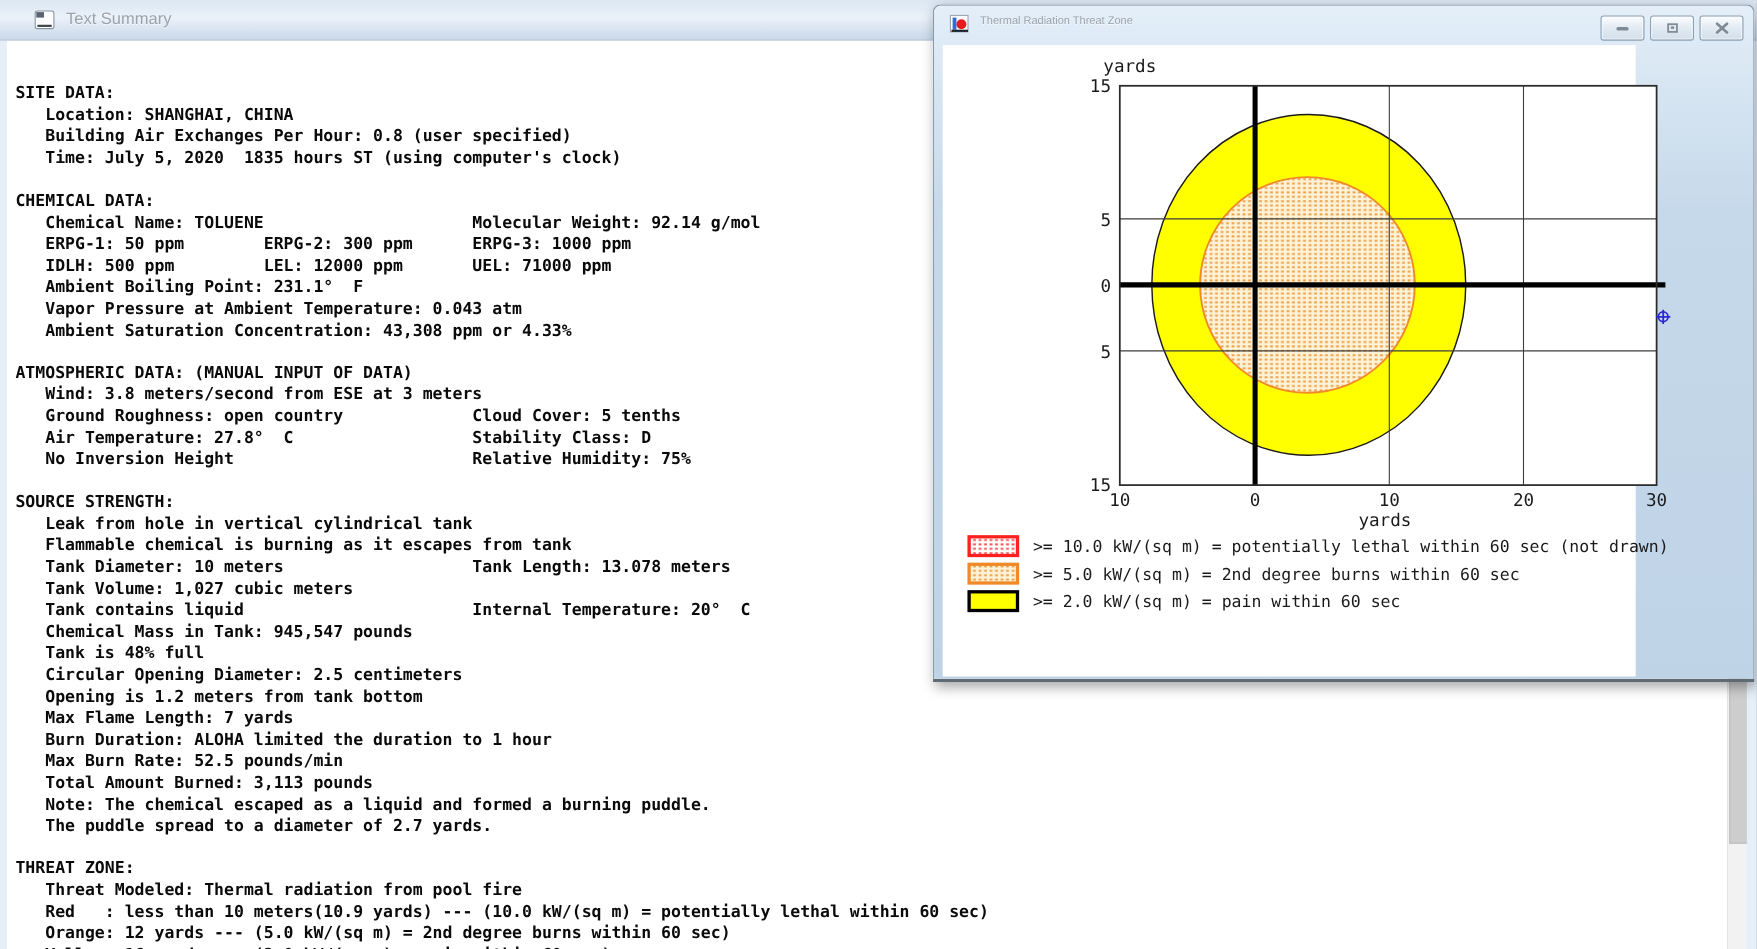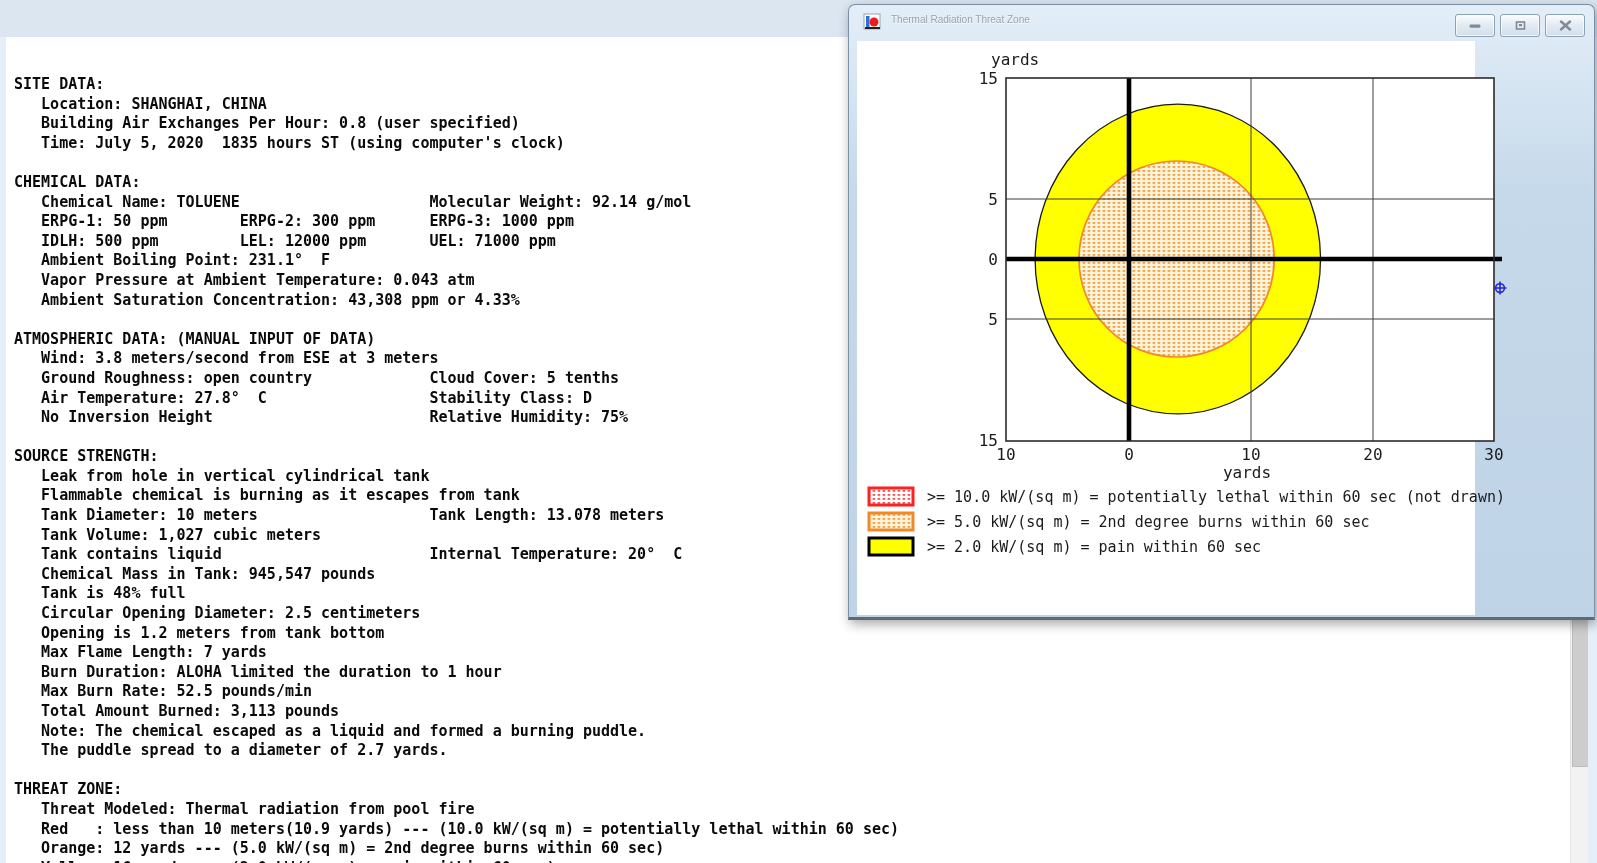--- a/index.html
+++ b/index.html
@@ -32,30 +32,38 @@
     border-radius:7px 7px 0 0;box-shadow:2px 4px 12px rgba(0,0,0,.35);box-sizing:border-box;}
   .tz-titlebar{position:absolute;left:0;top:0;right:0;height:35px;}
   .tz-icon{position:absolute;left:14px;top:8px;width:19px;height:19px;}
   .tz-title{position:absolute;left:42px;top:9px;font-size:10px;color:#9aa2ab;
     text-shadow:0 1px 0 rgba(255,255,255,.8);}
   .winbtns{position:absolute;top:9px;right:9px;display:flex;gap:5px;}
   .wbtn{width:38px;height:21px;border:1px solid #8ba1b4;border-radius:3px;
     background:linear-gradient(#fbfdfe,#e4ecf3 45%,#d2deea);
     box-shadow:inset 0 0 0 1px rgba(255,255,255,.75);
     display:flex;align-items:center;justify-content:center;cursor:pointer;}
-  .tz-body{position:absolute;left:8px;top:36px;width:618px;height:574px;background:#ffffff;}
+  .tz-body{position:absolute;left:8px;top:36px;width:618px;height:574px;background:#ffffff;padding-left:12px;}
 
   .chart-font{font-family:"DejaVu Sans Mono","Liberation Mono",monospace;}
 </style>
 </head>
 <body>
 
 <div class="stage">
 
   <div class="ts">
+    <div class="ts-titlebar">
+      <svg class="ts-icon" viewBox="0 0 20 19">
+        <rect x="1" y="1" width="17" height="16" rx="2" fill="#fdfdfd" stroke="#8a94a0"></rect>
+        <rect x="2" y="2" width="7" height="5" fill="#5a646e"></rect>
+        <rect x="3" y="13.5" width="13" height="2" fill="#3c444c"></rect>
+      </svg>
+      <span class="ts-title">Text Summary</span>
+    </div>
     <div class="ts-body">
       <pre class="summary">SITE DATA:
    Location: SHANGHAI, CHINA
    Building Air Exchanges Per Hour: 0.8 (user specified)
    Time: July 5, 2020  1835 hours ST (using computer's clock)
 
 CHEMICAL DATA:
    Chemical Name: TOLUENE                     Molecular Weight: 92.14 g/mol
    ERPG-1: 50 ppm        ERPG-2: 300 ppm      ERPG-3: 1000 ppm
    IDLH: 500 ppm         LEL: 12000 ppm       UEL: 71000 ppm

